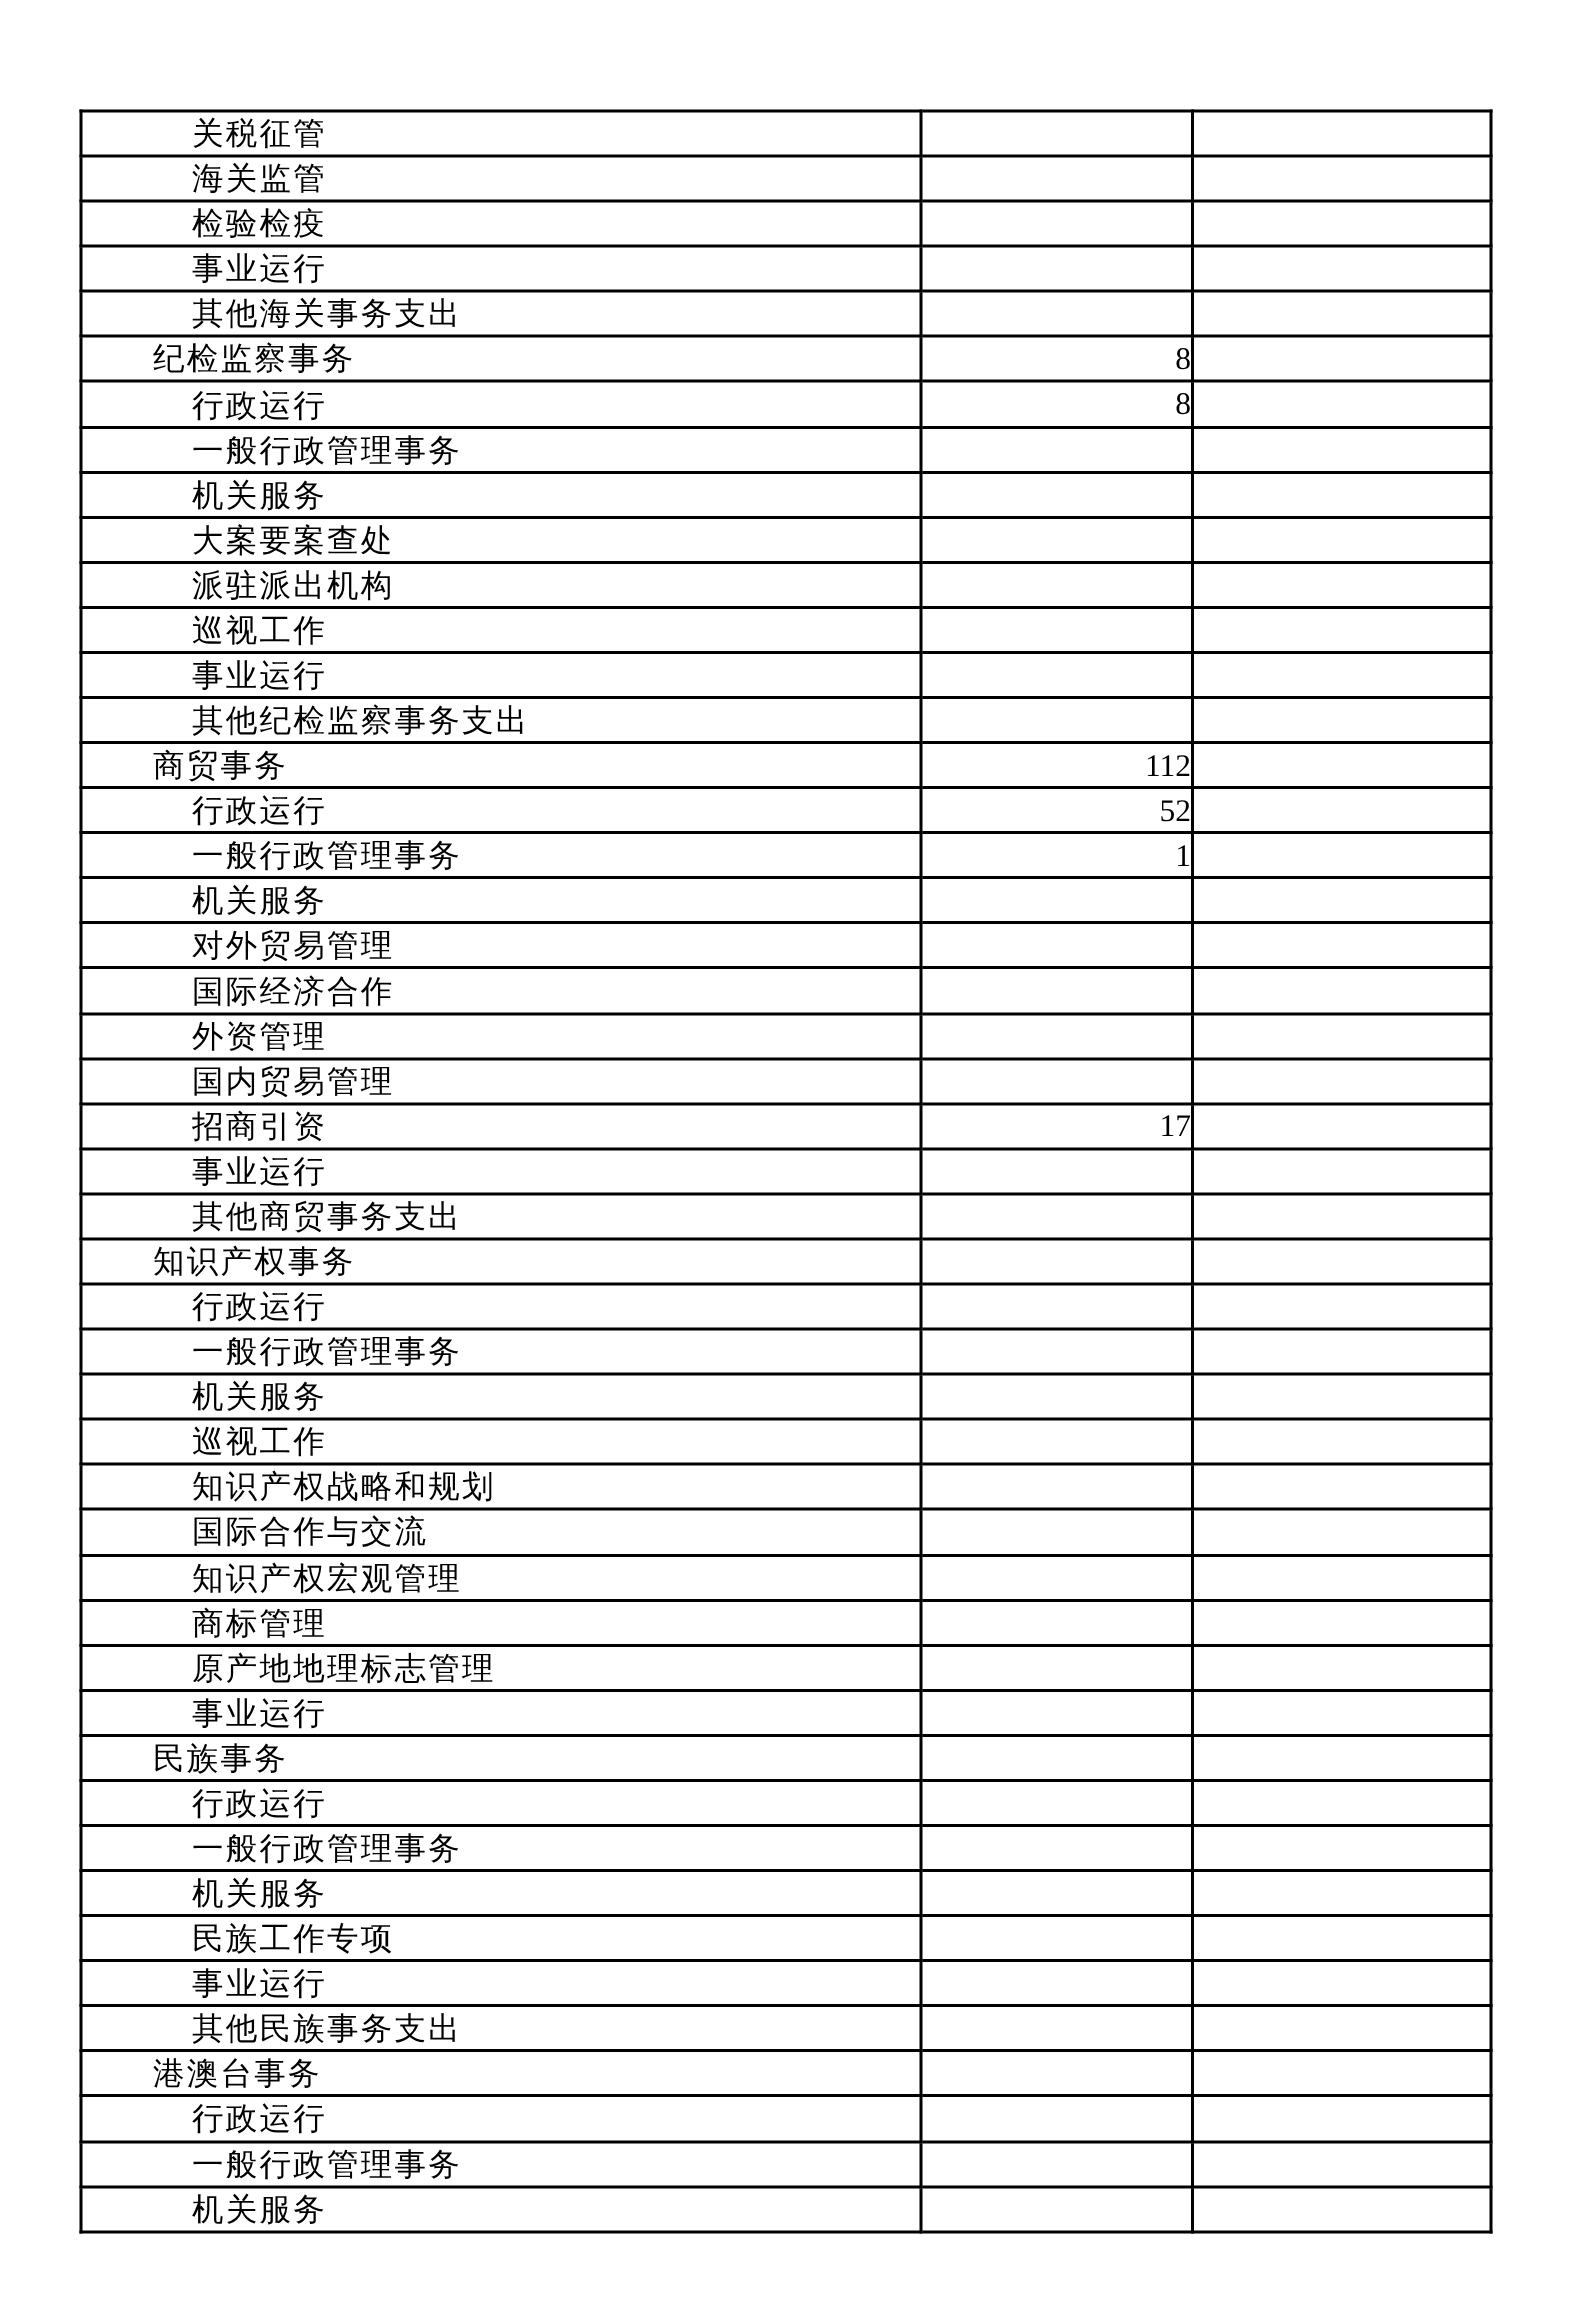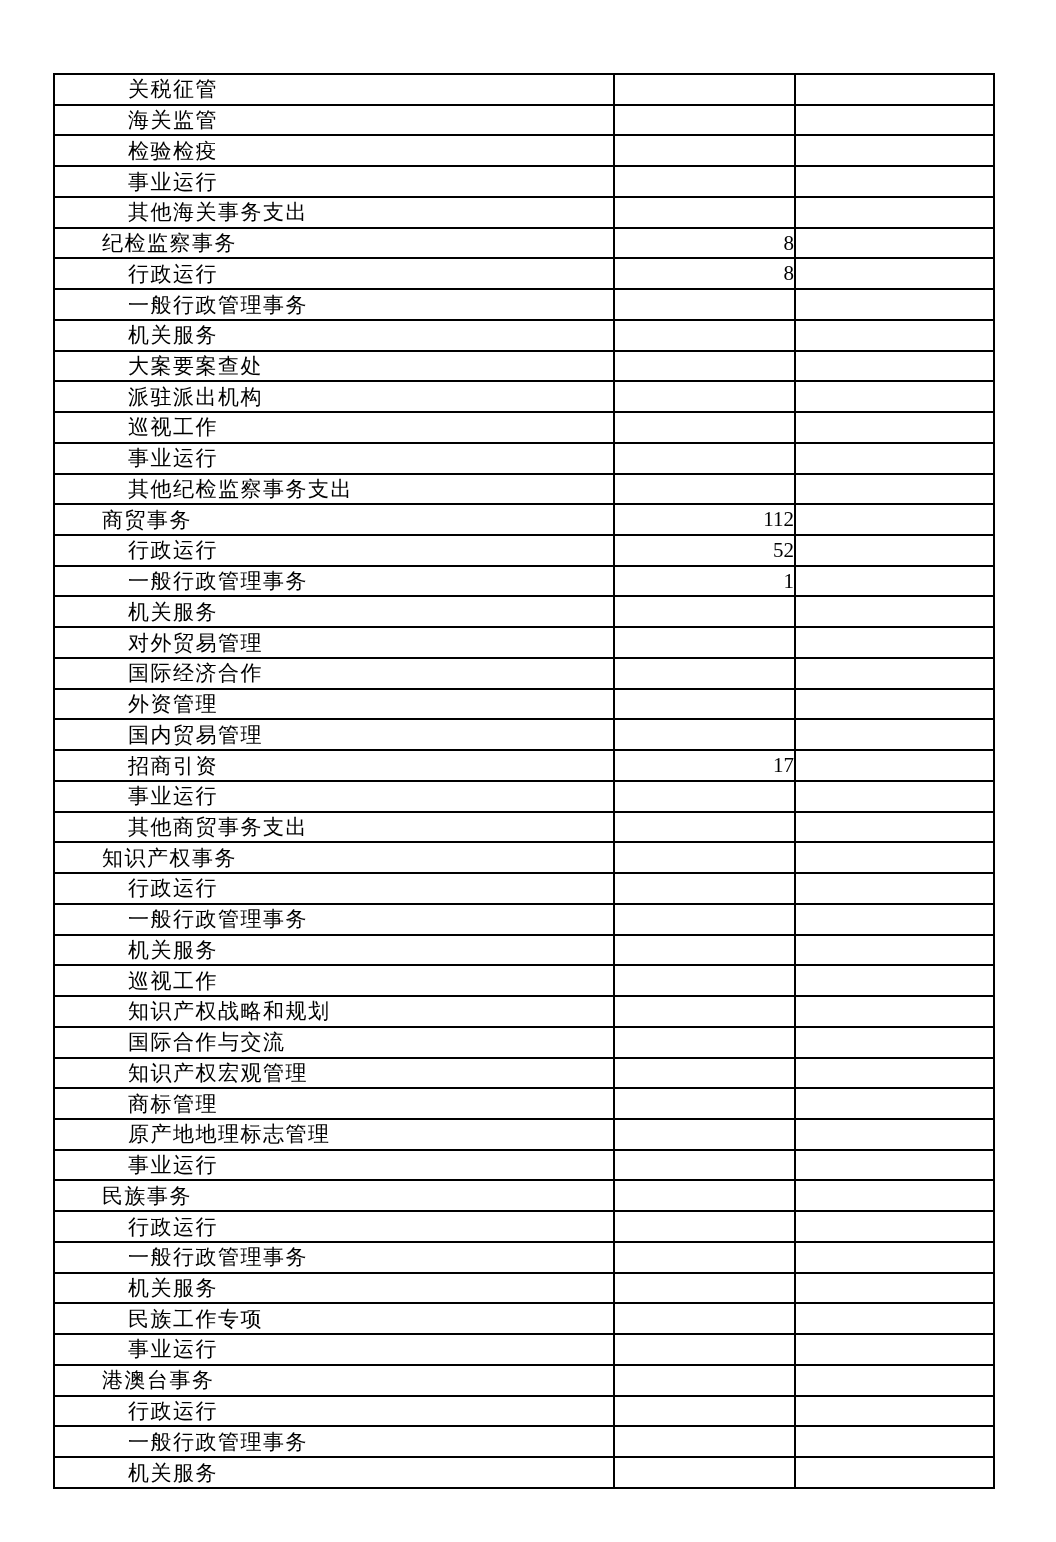--- a/index.html
+++ b/index.html
@@ -263,20 +263,25 @@
           <td class="name lvl2">民族工作专项</td>
           <td class="num"></td>
           <td class="blank"></td>
         </tr>
         <tr>
           <td class="name lvl2">事业运行</td>
           <td class="num"></td>
           <td class="blank"></td>
         </tr>
         <tr>
+          <td class="name lvl2">其他民族事务支出</td>
+          <td class="num"></td>
+          <td class="blank"></td>
+        </tr>
+        <tr>
           <td class="name lvl1">港澳台事务</td>
           <td class="num"></td>
           <td class="blank"></td>
         </tr>
         <tr>
           <td class="name lvl2">行政运行</td>
           <td class="num"></td>
           <td class="blank"></td>
         </tr>
         <tr>

